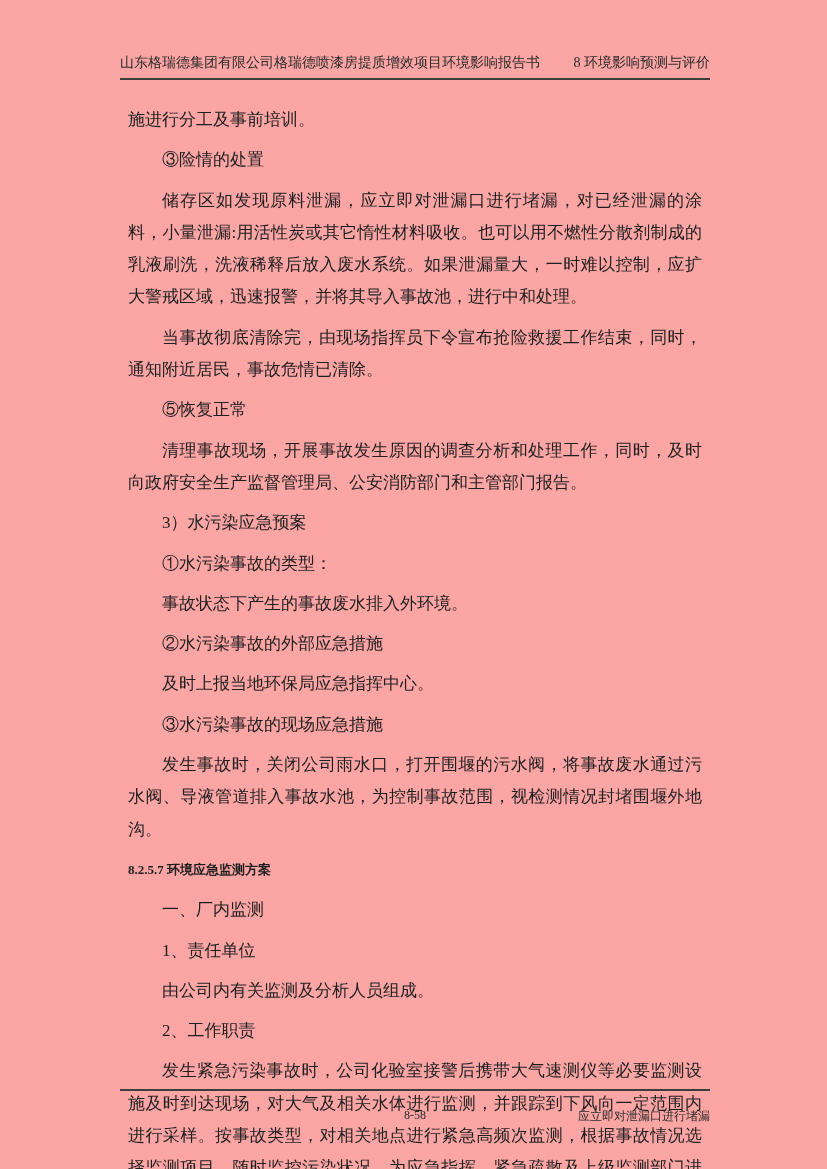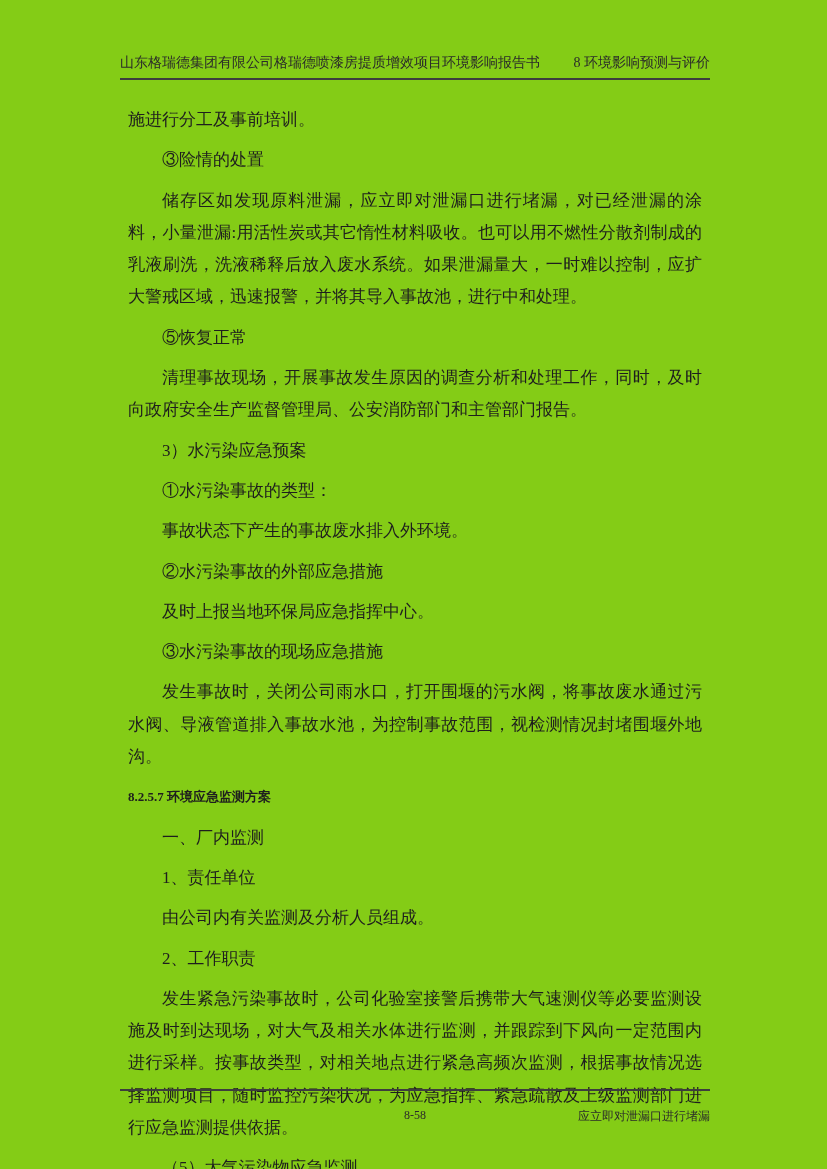--- a/index.html
+++ b/index.html
@@ -4,21 +4,21 @@
 <style>
   html, body {
     margin: 0;
     padding: 0;
     background: #ffffff;
   }
   .page {
     position: relative;
     width: 827px;
     height: 1169px;
-    background: #84cc16;
+    background: #fca5a5;
     font-family: "Liberation Serif", "DejaVu Serif", serif;
     color: #1e1e1e;
     overflow: hidden;
   }
   .header {
     position: absolute;
     top: 54px;
     left: 120px;
     right: 117px;
     display: flex;
@@ -90,20 +90,21 @@
 
   <div class="header">
     <span class="h-left">山东格瑞德集团有限公司格瑞德喷漆房提质增效项目环境影响报告书</span>
     <span class="h-right">8 环境影响预测与评价</span>
   </div>
 
   <div class="content">
     <p class="">施进行分工及事前培训。</p>
     <p class="indent">③险情的处置</p>
     <p class="indent">储存区如发现原料泄漏，应立即对泄漏口进行堵漏，对已经泄漏的涂料，小量泄漏:用活性炭或其它惰性材料吸收。也可以用不燃性分散剂制成的乳液刷洗，洗液稀释后放入废水系统。如果泄漏量大，一时难以控制，应扩大警戒区域，迅速报警，并将其导入事故池，进行中和处理。</p>
+    <p class="indent">当事故彻底清除完，由现场指挥员下令宣布抢险救援工作结束，同时，通知附近居民，事故危情已清除。</p>
     <p class="indent">⑤恢复正常</p>
     <p class="indent">清理事故现场，开展事故发生原因的调查分析和处理工作，同时，及时向政府安全生产监督管理局、公安消防部门和主管部门报告。</p>
     <p class="indent">3）水污染应急预案</p>
     <p class="indent">①水污染事故的类型：</p>
     <p class="indent">事故状态下产生的事故废水排入外环境。</p>
     <p class="indent">②水污染事故的外部应急措施</p>
     <p class="indent">及时上报当地环保局应急指挥中心。</p>
     <p class="indent">③水污染事故的现场应急措施</p>
     <p class="indent">发生事故时，关闭公司雨水口，打开围堰的污水阀，将事故废水通过污水阀、导液管道排入事故水池，为控制事故范围，视检测情况封堵围堰外地沟。</p>
     <p class="section-heading">8.2.5.7 环境应急监测方案</p>

